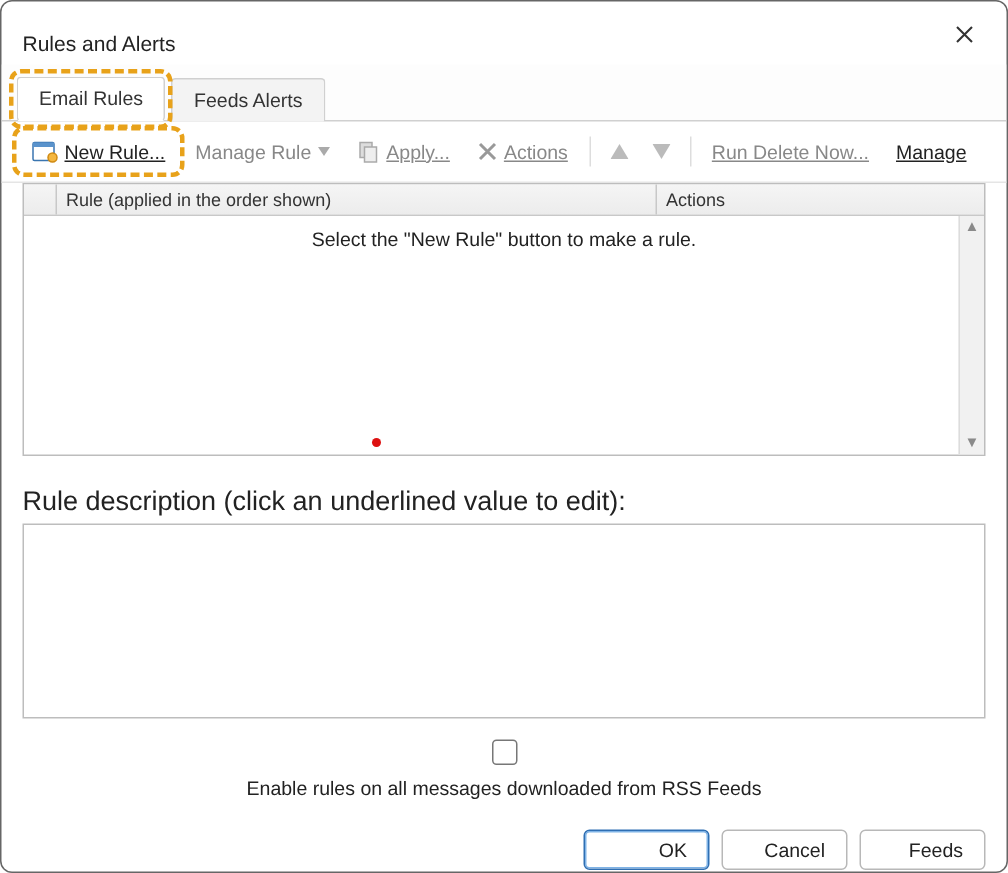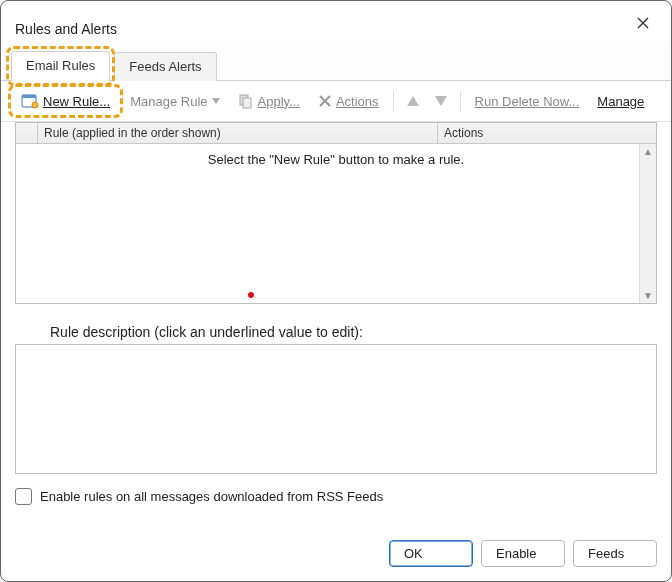--- a/index.html
+++ b/index.html
@@ -165,35 +165,35 @@
   .grid-scroll .up { margin-top:2px; }
   .grid-scroll .dn { margin-top:auto; margin-bottom:2px; }
   .red-dot {
     position:absolute;
     width:6px;height:6px;border-radius:50%;
     background:#d11;
   }
 
   .desc-label {
     margin-top: 20px;
-    font-size:14px;
-    margin-left:35px;
+    font-size:18px;
   }
   .desc-box {
     margin-top:4px;
     border:1px solid #bdbdbd;
     height:130px;
   }
 
   .rss-row {
     display:flex;
     align-items:center;
     gap:8px;
     margin-top:14px;
     font-size:13px;
+    flex-direction:column;
   }
   .chk {
     width:17px;height:17px;
     border:1px solid #777;
     border-radius:3px;
     background:#fff;
   }
 
   
   .footer {
@@ -202,21 +202,21 @@
     gap:8px;
     padding: 10px 14px 14px 0;
   }
   .btn {
     min-width:84px;
     padding:5px 14px;
     border:1px solid #b8b8b8;
     background:#fff;
     border-radius:4px;
     font-size:13px;
-    text-align:left;
+    text-align:right;
     cursor:pointer;
   }
   .btn.primary {
     border-color:#2f6fb3;
     box-shadow: inset 0 0 0 1px #7fb3e6;
   }
 </style>
 </head>
 <body>
 
@@ -323,18 +323,18 @@
     <div class="chk"></div>
     <span>Enable rules on all messages downloaded from RSS Feeds</span>
   </div>
 </div>
 
 <div class="footer">
   <div class="btn primary">
     <span>OK</span>
   </div>
   <div class="btn">
-    <span>Enable</span>
+    <span>Cancel</span>
   </div>
   <div class="btn">
     <span>Feeds</span>
   </div>
 </div>
 
 </body></html>

